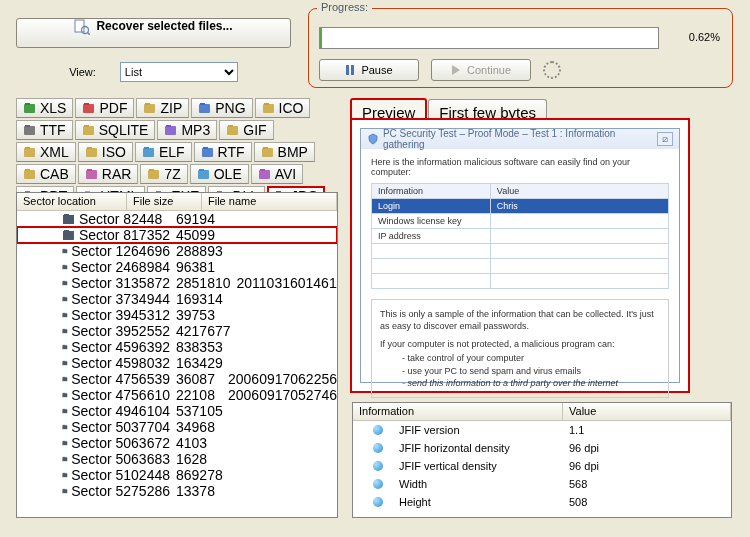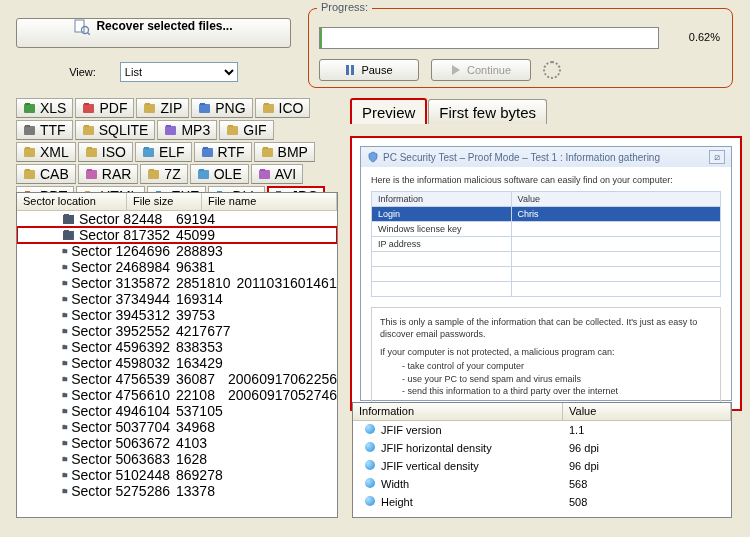--- a/index.html
+++ b/index.html
@@ -74,21 +74,21 @@
 .pct{ position:absolute; right:12px; top:22px; font-size:11px;}
 .btnrow{ position:absolute; left:10px; top:50px; display:flex; gap:12px; align-items:center;}
 .btn{ width:100px; height:22px; background:linear-gradient(#fefefe,#e8e8e0); border:1px solid #8a867a; border-radius:3px; display:flex; align-items:center; justify-content:center; gap:6px; font-size:11px; cursor:pointer;}
 .btn.disabled{ color:#9b9b92; cursor:default;}
 .spinner{ width:18px; height:18px; border:2px dotted #888; border-radius:50%;}
 
 
 .tabs { position:absolute; left:350px; top:98px; display:flex; align-items:center;}
 .tab { padding:4px 10px 3px 10px; background:linear-gradient(#fefefe,#eae7d8); border:1px solid #9a988d; border-bottom:none; border-radius:3px 3px 0 0; font-size:15px; cursor:pointer; margin-right:1px;}
 .tab.active{ border:2px solid #c00; border-bottom:none; background:#f7f6ee;}
-.tabpanel{ position:absolute; left:350px; top:136px; width:392px; height:275px; border:2px solid #c00; background:#fff;}
+.tabpanel{ position:absolute; left:350px; top:118px; width:340px; height:275px; border:2px solid #c00; background:#fff;}
 
 
 .pv { position:absolute; inset:8px; background:#fff; border:1px solid #8aa2c0;}
 .pv-title{ background:linear-gradient(#eef3fb,#e0e9f6); height:20px; display:flex; align-items:center; padding:0 6px; font-size:10px; color:#556b8e; justify-content:space-between;}
 .pv-title .xbtn{ width:16px;height:14px; border:1px solid #9eaecb; background:#eaf1fb; text-align:center; line-height:12px; font-size:9px;}
 .pv-body{ padding:8px 10px; font-size:9px; color:#333;}
 .pv-intro{ margin-bottom:6px;}
 .pv-tbl{ width:100%; border:1px solid #9db2cf; border-collapse:collapse;}
 .pv-tbl th{ background:#eef3fb; border:1px solid #c7d4e6; text-align:left; padding:2px 6px; font-weight:normal; font-size:9px;}
 .pv-tbl td{ border:1px solid #c7d4e6; padding:2px 6px; font-size:9px; height:15px;}
@@ -97,21 +97,21 @@
 .pv-note ul{margin-left:22px; margin-top:2px;}
 .pv-close{ display:block; margin:8px auto 0 auto; width:64px; height:18px; border:1px solid #7f9db9; background:linear-gradient(#fefefe,#e6ebf3); font-size:10px; text-align:center; line-height:16px;}
 
 
 .info-wrap { position:absolute; left:352px; top:402px; width:380px; height:116px; background:#fff; border:1px solid #848484;}
 .info-head { display:flex; background:linear-gradient(#fdfdfb,#ece9d8); border-bottom:1px solid #c7c5b8; height:18px;}
 .ih{ border-right:1px solid #c7c5b8; padding:2px 6px; font-size:11px;}
 .ih1{width:210px;} .ih2{flex:1;}
 .info-body{position:absolute; top:18px; left:0; right:0; bottom:0; overflow-y:auto;}
 .irow{display:flex; height:18px; align-items:center; font-size:11px;}
-.irow .ic1{width:210px; display:flex; align-items:flex-start; gap:6px; padding-left:12px;}
+.irow .ic1{width:210px; display:flex; align-items:center; gap:16px; padding-left:20px;}
 .irow .ic2{flex:1; padding-left:6px;}
 .bullet{width:10px;height:10px; border-radius:50%; background:radial-gradient(circle at 30% 30%, #aee0ff, #2b8fd9);}
 </style>
 </head>
 <body>
 
 <button class="recover-btn">
   <svg viewBox="0 0 16 16">
       <rect x="1" y="1" width="9" height="12" fill="#fff" stroke="#6b86a8"></rect>
       <circle cx="11" cy="11" r="3.5" fill="none" stroke="#6b86a8" stroke-width="1.3"></circle>
@@ -658,21 +658,21 @@
               <td></td>
             </tr>
           </tbody>
       </table>
       <div class="pv-note">
         <div>This is only a sample of the information that can be collected. It's just as easy to discover email passwords.</div>
         <div style="margin-top:6px">If your computer is not protected, a malicious program can:</div>
         <ul id="pvbul">
             <li style="list-style: none;">- take control of your computer</li>
             <li style="list-style: none;">- use your PC to send spam and virus emails</li>
-            <li style="list-style: none;">- send this information to a third party over the internet</li>
+            <li style="list-style: none; font-style: italic;">- send this information to a third party over the internet</li>
           </ul>
       </div>
       <div class="pv-close">Close</div>
     </div>
   </div>
 </div>
 
 <div class="info-wrap">
   <div class="info-head">
     <div class="ih ih1">Information</div>

